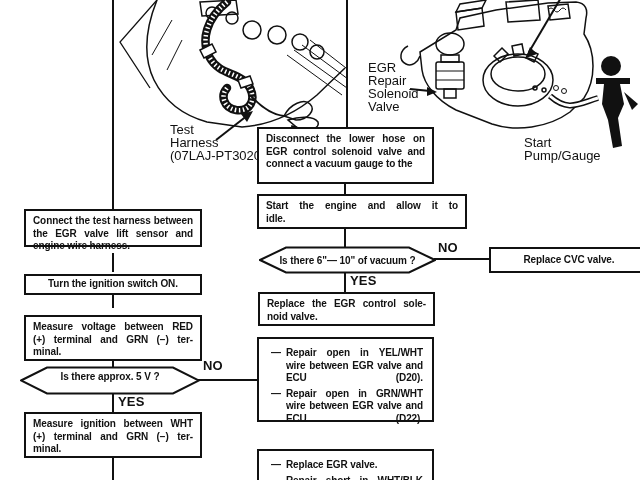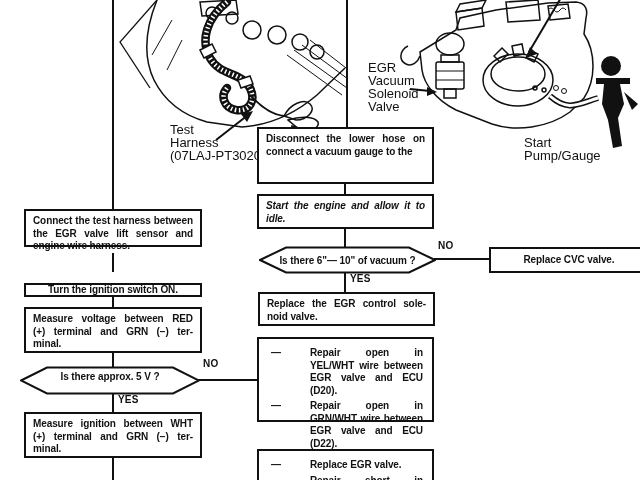--- a/index.html
+++ b/index.html
@@ -13,35 +13,35 @@
     border:2px solid #111;padding:4px 7px;
     font-weight:bold;font-size:10px;line-height:12.5px;letter-spacing:-0.1px;
   }
   .fbox .tline{text-align:justify;text-align-last:justify;}
   .fbox .tline:last-child{text-align-last:left;}
   .fbox.c-text{display:flex;align-items:center;justify-content:center;}
   .fbox.c-text .tline{text-align:center;text-align-last:center;width:100%;}
   
   .fbox .bullet-item{display:flex;gap:5px;margin-bottom:3px;}
   .fbox .bullet-item .dash{flex:0 0 auto;}
-  .fbox .bullet-item .btext{text-align:justify;text-align-last:justify;margin-left:24px;}
+  .fbox .bullet-item .btext{text-align:justify;text-align-last:justify;}
   
   .hex{position:absolute;}
   .hex svg{position:absolute;left:0;top:0;}
   .hex .q{
     position:absolute;left:0;top:0;width:100%;height:100%;
     display:flex;align-items:center;justify-content:center;
     font-weight:bold;font-size:10px;letter-spacing:-0.1px;
   }
   
   .vline,.hline{position:absolute;background:#111;}
   .vline{width:2px;}
   .hline{height:2px;}
   
-  .branch{position:absolute;font-weight:bold;font-size:10px;letter-spacing:0.2px;}
+  .branch{position:absolute;font-weight:bold;font-size:13px;letter-spacing:0.2px;}
   
   .ann{position:absolute;font-size:13px;line-height:13px;font-weight:normal;letter-spacing:0px;}
   svg{display:block;}
   .illu{position:absolute;}
 </style>
 </head>
 <body>
 
 <div id="page">
 
@@ -132,21 +132,21 @@
     </g>
   </svg>
 
   <div class="ann" style="left:170px;top:123px;">
     <div>Test</div>
     <div>Harness</div>
     <div>(07LAJ-PT3020A)</div>
   </div>
   <div class="ann" style="left:368px;top:61px;">
     <div>EGR</div>
-    <div>Vacuum</div>
+    <div>Repair</div>
     <div>Solenoid</div>
     <div>Valve</div>
   </div>
   <div class="ann" style="left:524px;top:136px;">
     <div>Start</div>
     <div>Pump/Gauge</div>
   </div>
 
   <div class="vline" style="left:112px;top:0;height:210px;"></div>
   <div class="vline" style="left:112px;top:253px;height:19px;"></div>
@@ -160,25 +160,25 @@
   <div class="vline" style="left:344px;top:228px;height:20px;"></div>
   <div class="vline" style="left:344px;top:272px;height:21px;"></div>
   <div class="hline" style="left:434px;top:258px;width:56px;"></div>
 
   <div class="fbox" style="left:24px;top:209px;width:178px;height:38px;">
       <div class="tline">Connect the test harness between</div>
       <div class="tline">the EGR valve lift sensor and</div>
       <div class="tline">engine wire harness.</div>
     </div>
 
-  <div class="fbox c-text" style="left:24px;top:283px;width:178px;height:14px;justify-content:flex-end;">
+  <div class="fbox c-text" style="left:24px;top:274px;width:178px;height:21px;justify-content:flex-end;">
       <div class="tline">Turn the ignition switch ON.</div>
     </div>
 
-  <div class="fbox" style="left:24px;top:307px;width:178px;height:46px;">
+  <div class="fbox" style="left:24px;top:315px;width:178px;height:46px;">
       <div class="tline">Measure voltage between RED</div>
       <div class="tline">(+) terminal and GRN (−) ter-</div>
       <div class="tline">minal.</div>
     </div>
 
   <div class="hex" style="left:20px;top:366px;width:180px;height:20px;">
     <svg width="180" height="29" viewBox="0 0 180 29">
       <polygon points="1,14.5 27,1.5 153,1.5 179,14.5 153,27.5 27,27.5" fill="#fff" stroke="#111" stroke-width="2"></polygon>
     </svg>
     <div class="q">Is there approx. 5 V ?</div>
@@ -187,24 +187,25 @@
   <div class="branch" style="left:118px;top:394px;">YES</div>
 
   <div class="fbox" style="left:24px;top:412px;width:178px;height:46px;">
       <div class="tline">Measure ignition between WHT</div>
       <div class="tline">(+) terminal and GRN (−) ter-</div>
       <div class="tline">minal.</div>
     </div>
 
   <div class="fbox" style="left:257px;top:127px;width:177px;height:57px;">
       <div class="tline">Disconnect the lower hose on</div>
+      <div class="tline">EGR control solenoid valve and</div>
       <div class="tline">connect a vacuum gauge to the</div>
     </div>
 
-  <div class="fbox" style="left:257px;top:194px;width:177px;height:35px;font-style:italic;">
+  <div class="fbox" style="left:257px;top:194px;width:210px;height:35px;">
       <div class="tline">Start the engine and allow it to</div>
       <div class="tline">idle.</div>
     </div>
 
   <div class="hex" style="left:259px;top:246px;width:177px;height:28px;">
     <svg width="177" height="28" viewBox="0 0 177 28">
       <polygon points="1,14 27,1.5 150,1.5 176,14 150,26.5 27,26.5" fill="#fff" stroke="#111" stroke-width="2"></polygon>
     </svg>
     <div class="q">Is there 6"— 10" of vacuum ?</div>
   </div>

